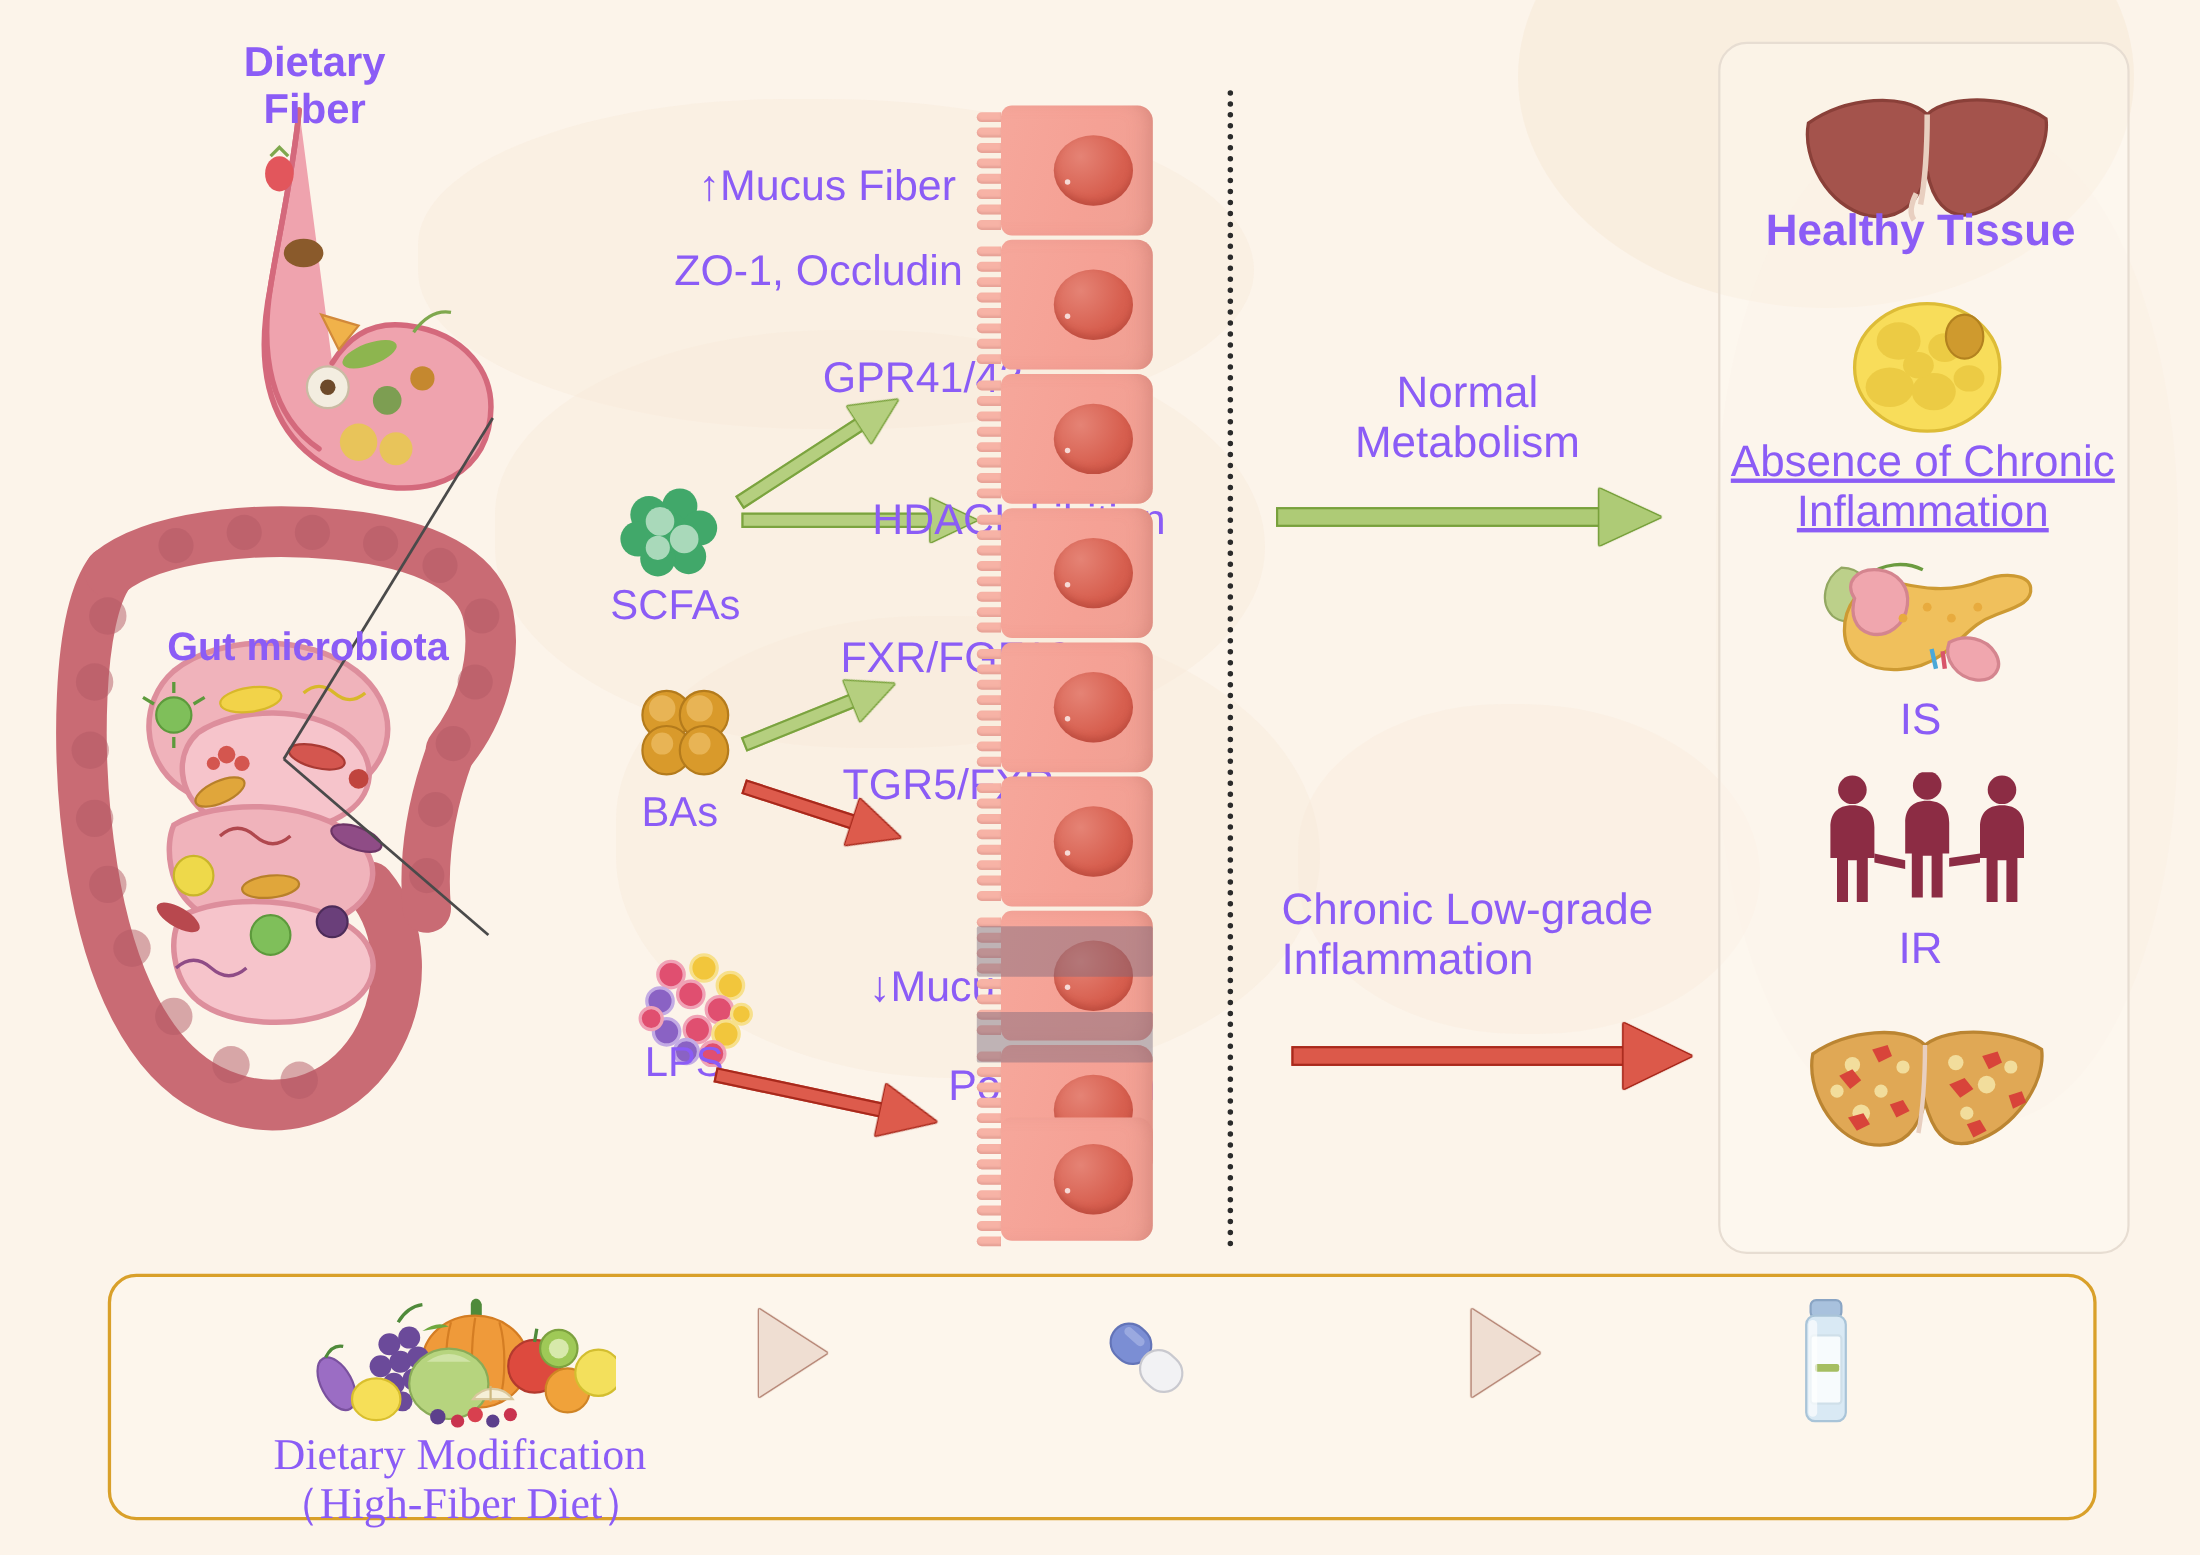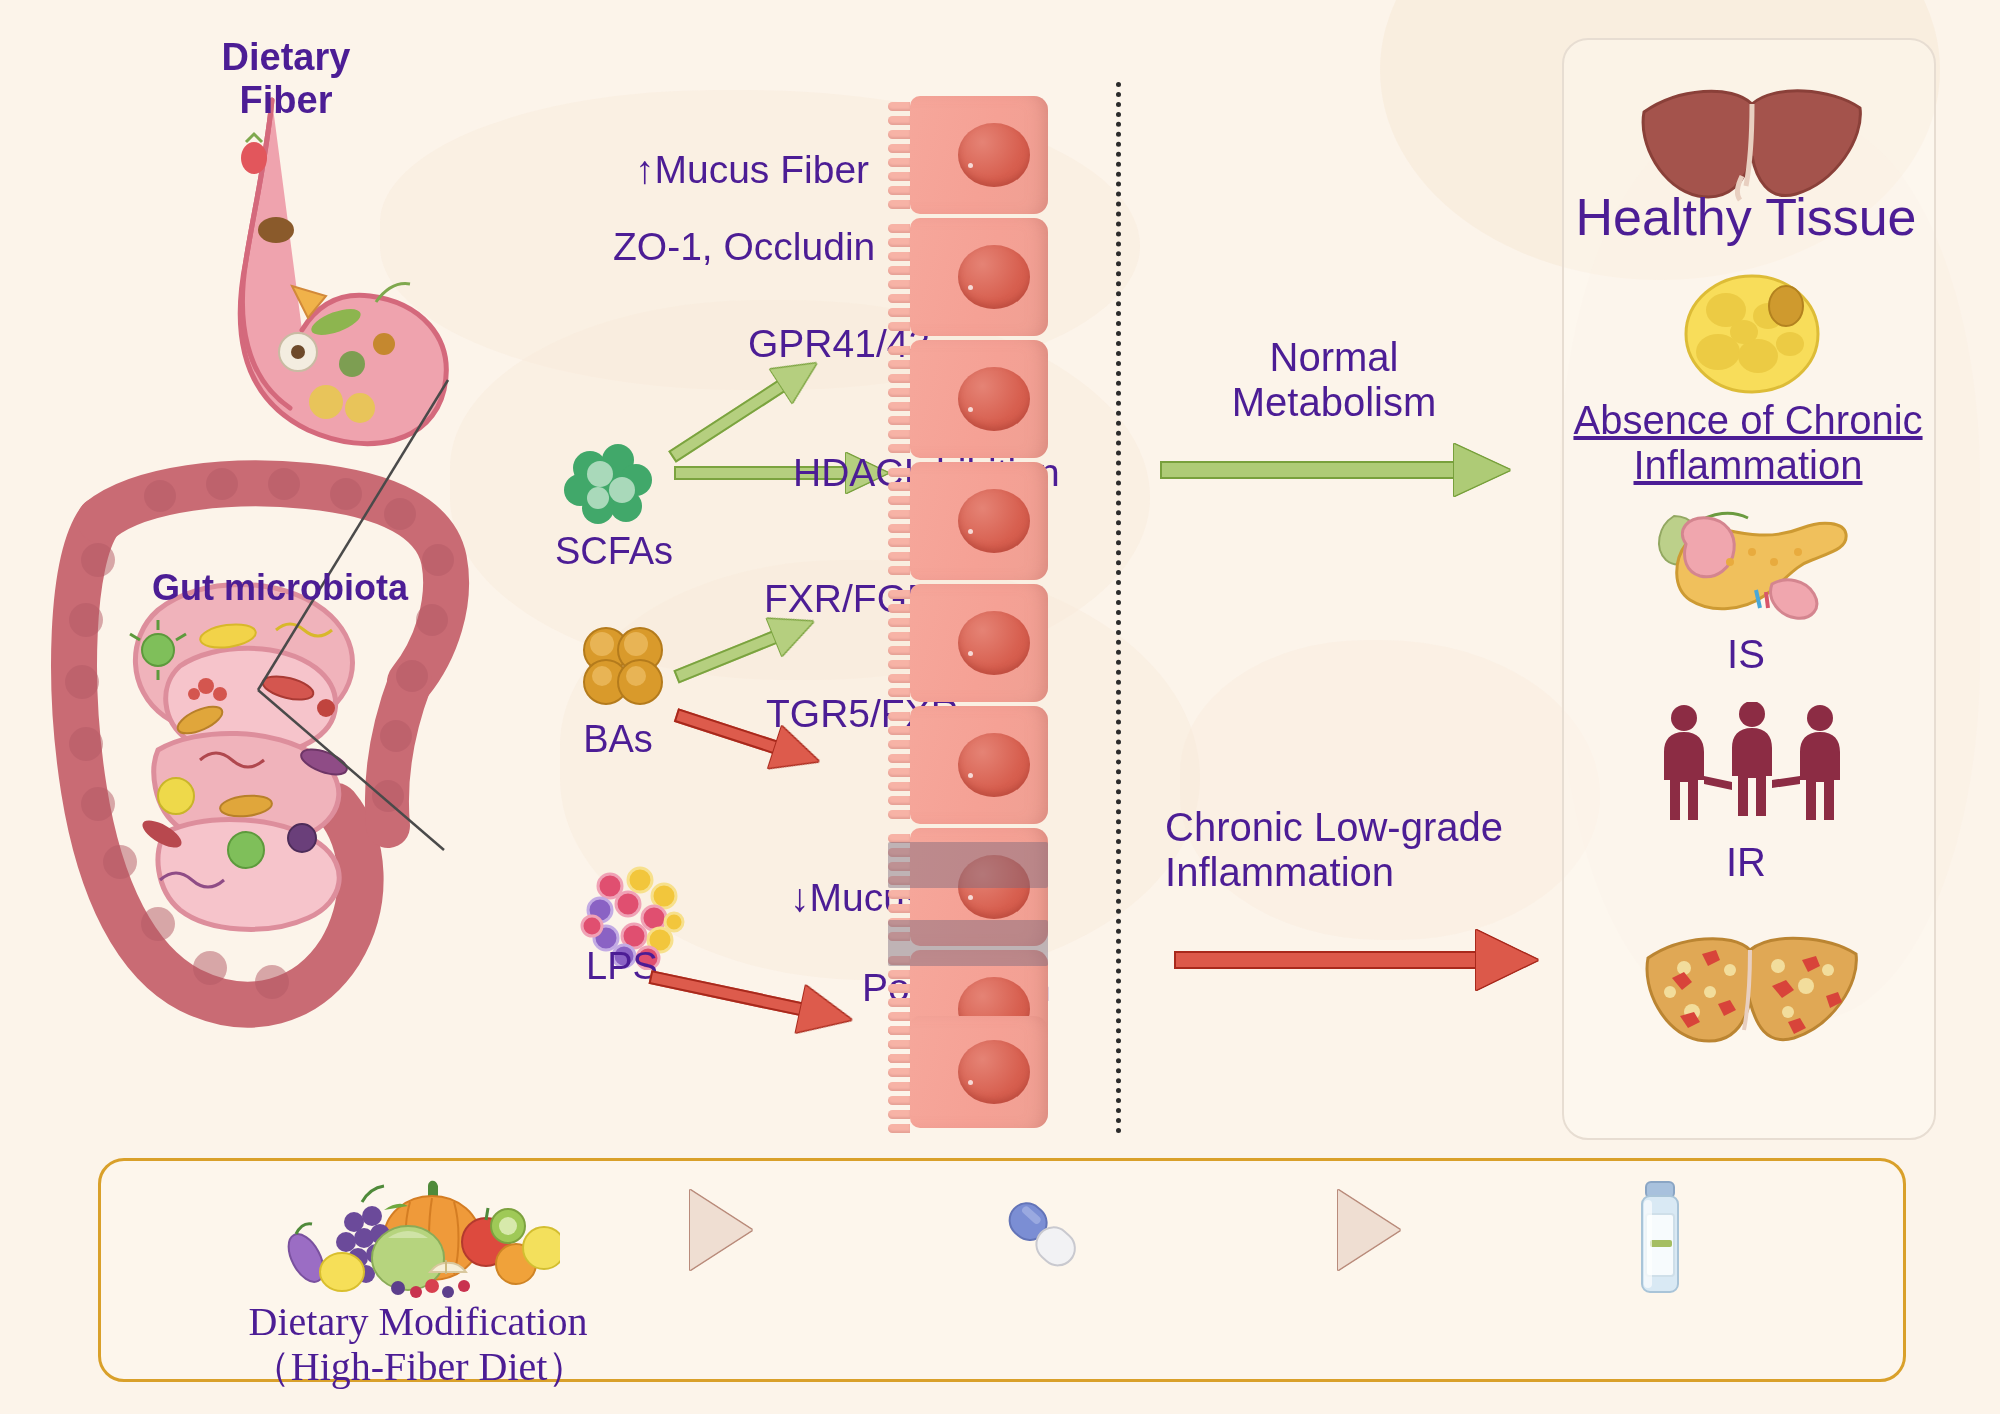--- a/index.html
+++ b/index.html
@@ -12,21 +12,21 @@
     background: #fcf4ea;
     font-family: "Liberation Sans", sans-serif;
     overflow: hidden;
   }
   
   .bgblob { position: absolute; border-radius: 50%; background: #f6e7d3; opacity: .45; }
   .bgcloud { position:absolute; border-radius: 46% 54% 50% 50%; background:#f7e9d8; opacity:.42; }
 
   .lbl {
     position: absolute;
-    color: #4c1d95;
+    color: #8b5cf6;
     font-family: "Liberation Sans", sans-serif;
     white-space: pre;
     line-height: 1.12;
   }
   .lbl.c { text-align: center; transform: translateX(-50%); }
 
   .bold { font-weight: 700; }
 
   
   .arrow { position: absolute; transform-origin: 0 50%; }
@@ -449,21 +449,21 @@
   </div>
 
   <div id="outcome-card"></div>
 
   <svg class="svgholder" style="left:1636px;top:78px;width:232px;height:128px" viewBox="0 0 232 128">
     <path d="M8 34 C42 10 96 6 116 26 C138 6 196 10 224 30 C228 60 200 104 160 116
              C132 124 120 100 116 78 C110 102 94 124 62 118 C26 110 2 66 8 34 Z" fill="#a4534c" stroke="#8a4039" stroke-width="3"></path>
     <path d="M116 26 C116 56 114 86 110 108" fill="none" stroke="#e8cfc0" stroke-width="5"></path>
     <path d="M106 98 q-8 16 -2 24" fill="none" stroke="#e8cfc0" stroke-width="5"></path>
   </svg>
-  <div class="lbl c" style="left:1746px;top:188px;font-size:52px;">Healthy Tissue</div>
+  <div class="lbl c" style="left:1746px;top:188px;font-size:40px;font-weight:bold;">Healthy Tissue</div>
 
   <svg class="svgholder" style="left:1682px;top:272px;width:140px;height:124px" viewBox="0 0 140 124">
     <ellipse cx="70" cy="62" rx="66" ry="58" fill="#f8dd5a" stroke="#ddbc37" stroke-width="3"></ellipse>
     <g fill="#eccb44">
       <ellipse cx="44" cy="38" rx="20" ry="17"></ellipse>
         <ellipse cx="86" cy="44" rx="15" ry="13"></ellipse>
       <ellipse cx="36" cy="80" rx="22" ry="18"></ellipse>
         <ellipse cx="76" cy="84" rx="20" ry="17"></ellipse>
       <ellipse cx="108" cy="72" rx="14" ry="12"></ellipse>
         <ellipse cx="62" cy="60" rx="14" ry="12"></ellipse>

